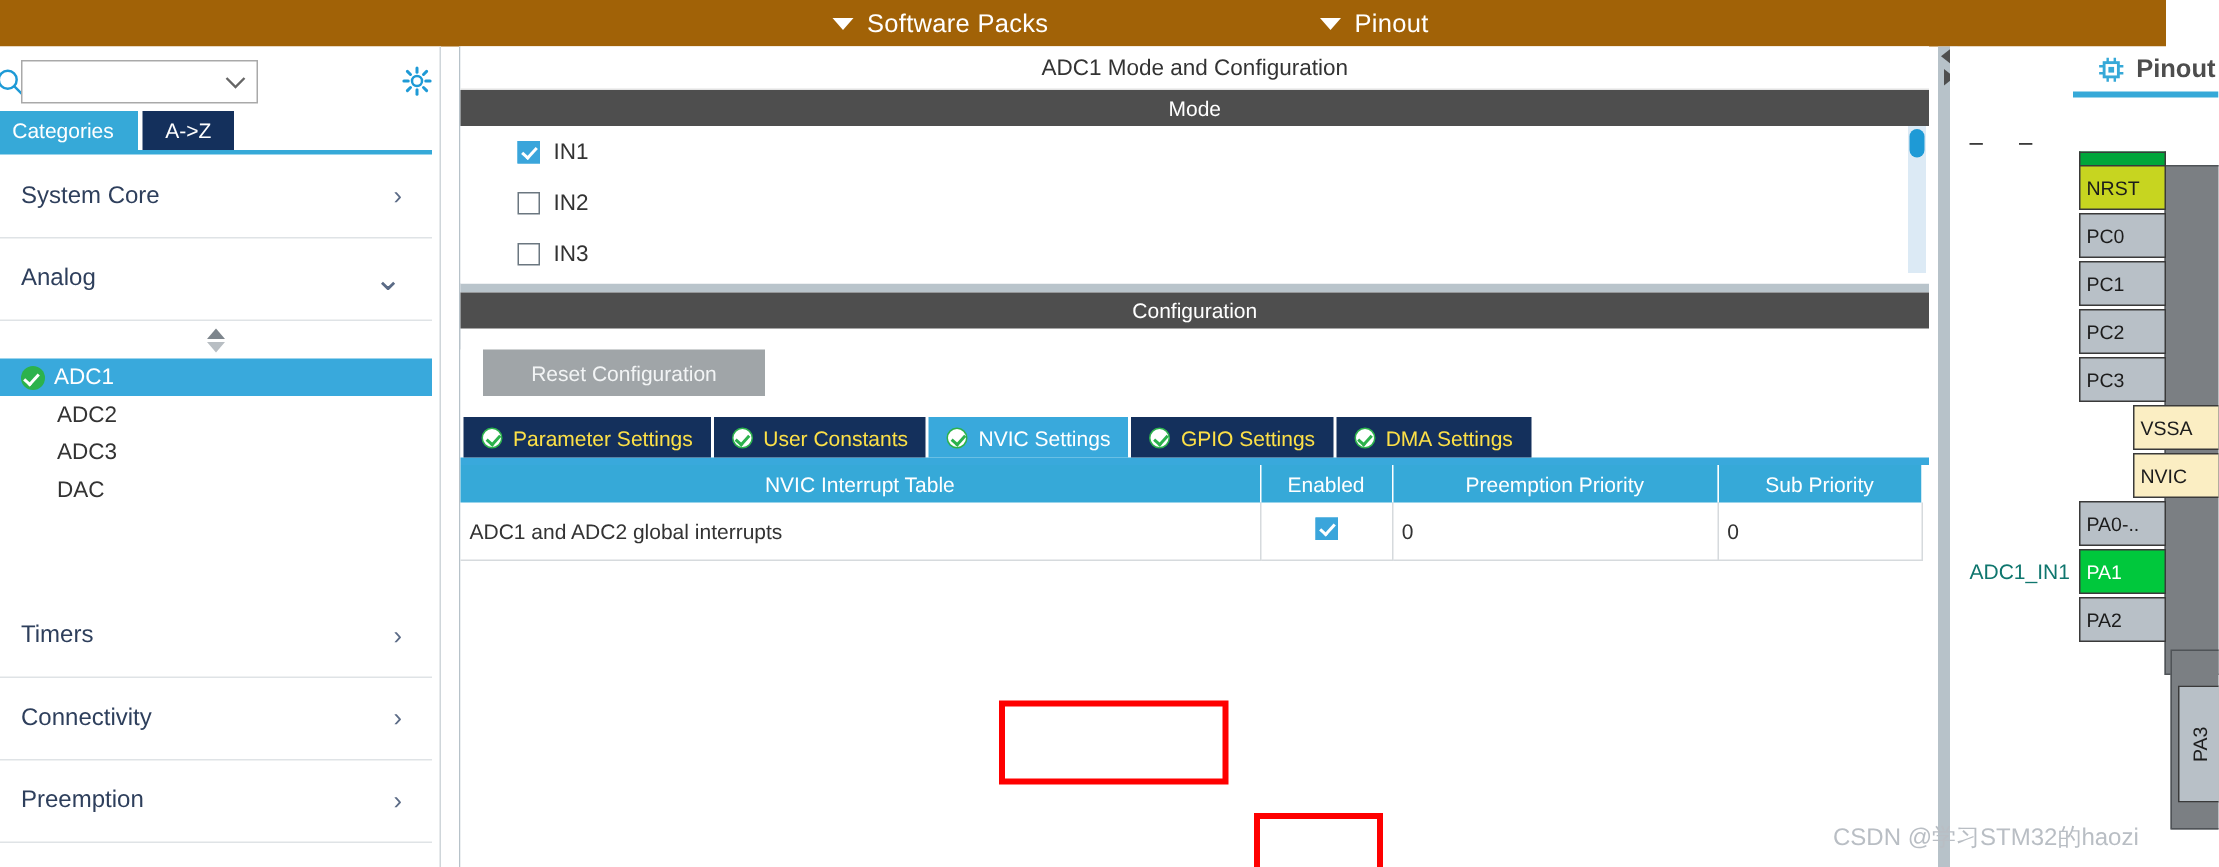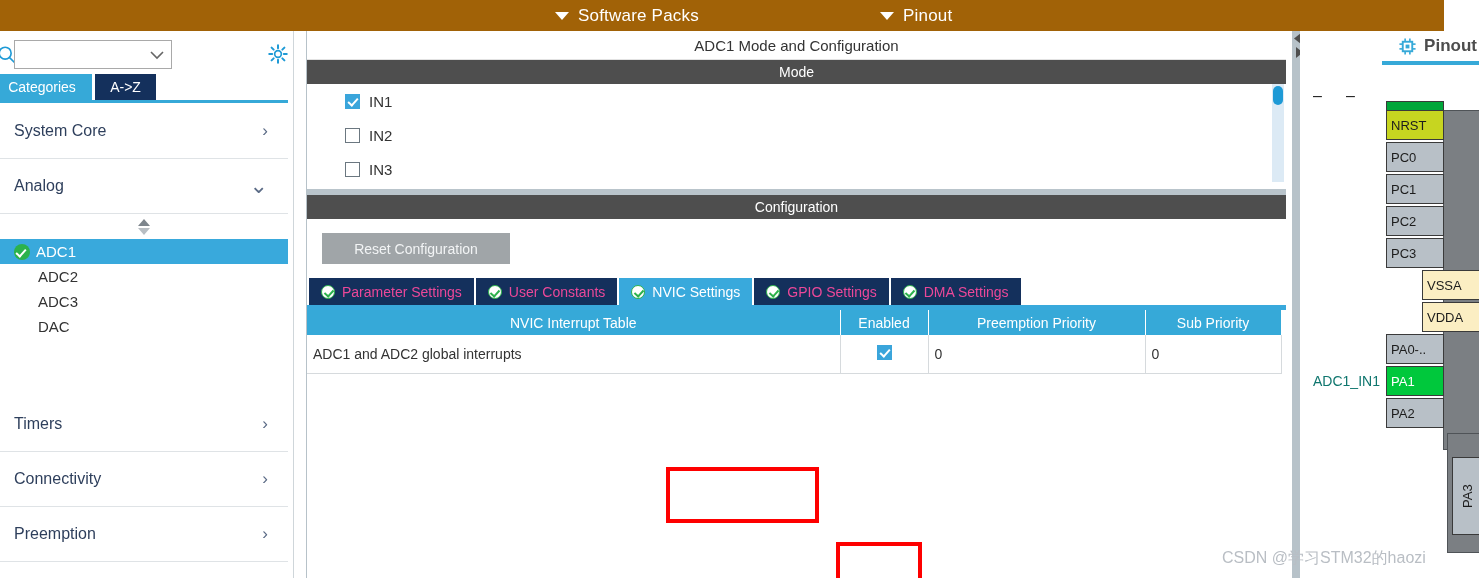--- a/index.html
+++ b/index.html
@@ -138,21 +138,21 @@
     font-size:14px; display:flex; align-items:center; justify-content:center;
     font-family:"Liberation Sans", sans-serif;
   }
   .tabs-cfg {
     position:relative; margin-top: 14px; height: 27px;
     display:flex; align-items:flex-end; padding-left: 2px;
   }
   .tab-cfg {
     height: 27px; display:flex; align-items:center; gap:7px;
     padding: 0 12px; font-size: 14px;
-    background:#14305c; color:#ec4899; margin-right: 2px;
+    background:#14305c; color:#fde047; margin-right: 2px;
   }
   .tab-cfg.active { background:#39a9dc; color:#ffffff; }
   .ok-sm {
     display:inline-block; width:14px; height:14px; border-radius:50%;
     background:#ffffff; border:1px solid #2cb24c; position:relative; flex:none;
   }
   .ok-sm::after {
     content:""; position:absolute; left:3.5px; top:2px; width:4px; height:7px;
     border:solid #2cb24c; border-width:0 2px 2px 0; transform:rotate(42deg);
   }
@@ -484,21 +484,21 @@
       <div class="pin" style="top:141px;">
           <span>PC2</span>
         </div>
       <div class="pin" style="top:173px;">
           <span>PC3</span>
         </div>
       <div class="pin cream" style="top:205px;">
           <span>VSSA</span>
         </div>
       <div class="pin cream" style="top:237px;">
-          <span>VDDA</span>
+          <span>NVIC</span>
         </div>
       <div class="pin" style="top:269px;">
           <span>PA0-..</span>
         </div>
       <div class="pin green" style="top:301px;">
           <span>PA1</span>
         </div>
       <div class="pin" style="top:333px;">
           <span>PA2</span>
         </div>

